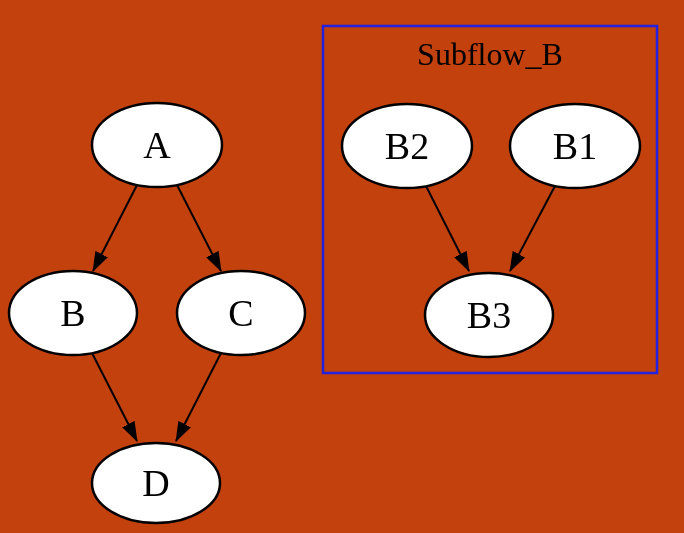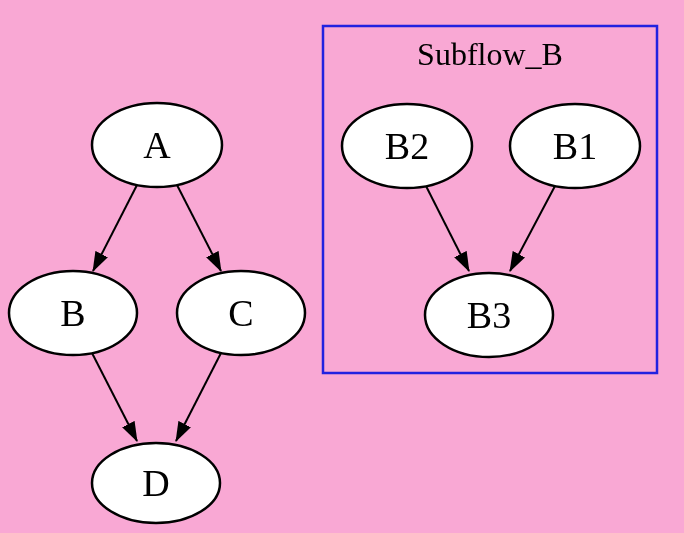--- a/index.html
+++ b/index.html
@@ -3,21 +3,21 @@
 <meta charset="utf-8">
 <style>
   html, body {
     margin: 0;
     padding: 0;
     background: #ffffff;
   }
   .canvas-wrap {
     width: 684px;
     height: 533px;
-    background: #f9a8d4;
+    background: #c2410c;
     position: relative;
     overflow: hidden;
   }
   svg {
     display: block;
   }
   .node-ellipse {
     fill: #ffffff;
     stroke: #000000;
     stroke-width: 2.5;

